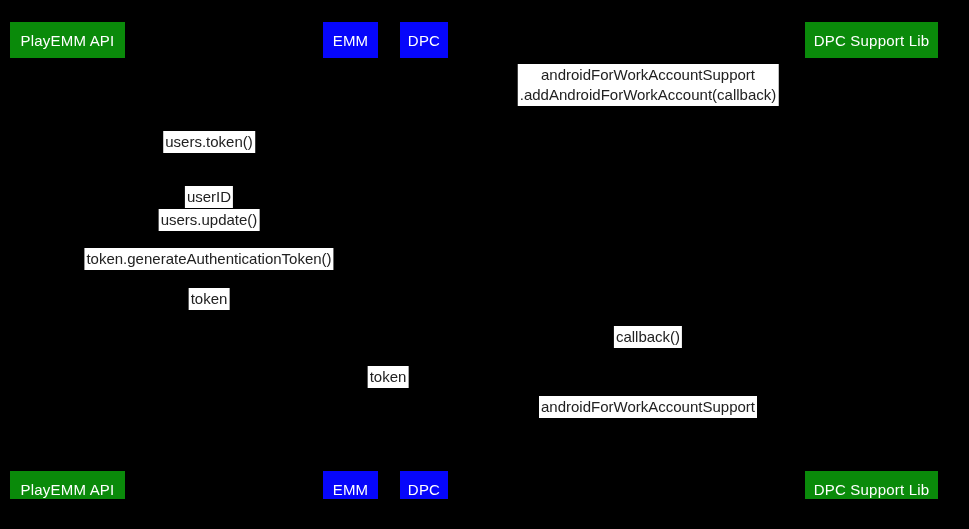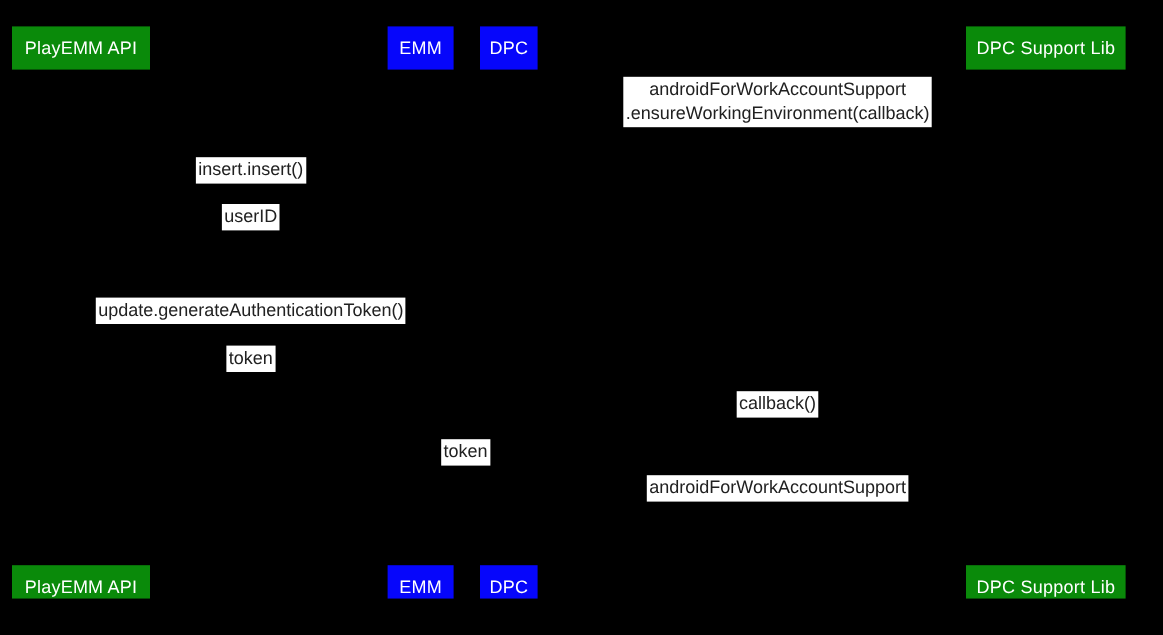--- a/index.html
+++ b/index.html
@@ -47,29 +47,30 @@
 
 <div class="stage">
 
   <div class="participant" style="left: 10px; top: 22px; width: 115px; background-color: rgb(10, 138, 10);">PlayEMM API</div>
   <div class="participant" style="left: 323px; top: 22px; width: 55px; background-color: rgb(6, 6, 251);">EMM</div>
   <div class="participant" style="left: 400px; top: 22px; width: 48px; background-color: rgb(6, 6, 251);">DPC</div>
   <div class="participant" style="left: 805px; top: 22px; width: 133px; background-color: rgb(10, 138, 10);">DPC Support Lib</div>
 
   <div class="msg lane-dpc-dpclib" style="top:64px">
     <div>androidForWorkAccountSupport</div>
-    <div>.ensureWorkingEnvironment(callback)</div>
+    <div>.addAndroidForWorkAccount(callback)</div>
   </div>
 
-  <div class="msg lane-playemm-emm" style="top:131px">insert.insert()</div>
+  <div class="msg lane-playemm-emm" style="top:131px">users.token()</div>
 
-  <div class="msg lane-playemm-emm" style="top:170px">userID</div>
+  <div class="msg lane-playemm-emm" style="top:186px">userID</div>
 
+  <div class="msg lane-playemm-emm" style="top:209px">users.update()</div>
 
-  <div class="msg lane-playemm-emm" style="top:248px">update.generateAuthenticationToken()</div>
+  <div class="msg lane-playemm-emm" style="top:248px">token.generateAuthenticationToken()</div>
 
   <div class="msg lane-playemm-emm" style="top:288px">token</div>
 
   <div class="msg lane-dpc-dpclib" style="top:326px">callback()</div>
 
   <div class="msg lane-emm-dpc" style="top:366px">token</div>
 
   <div class="msg lane-dpc-dpclib" style="top:396px">
     <div>androidForWorkAccountSupport</div>
   </div>

